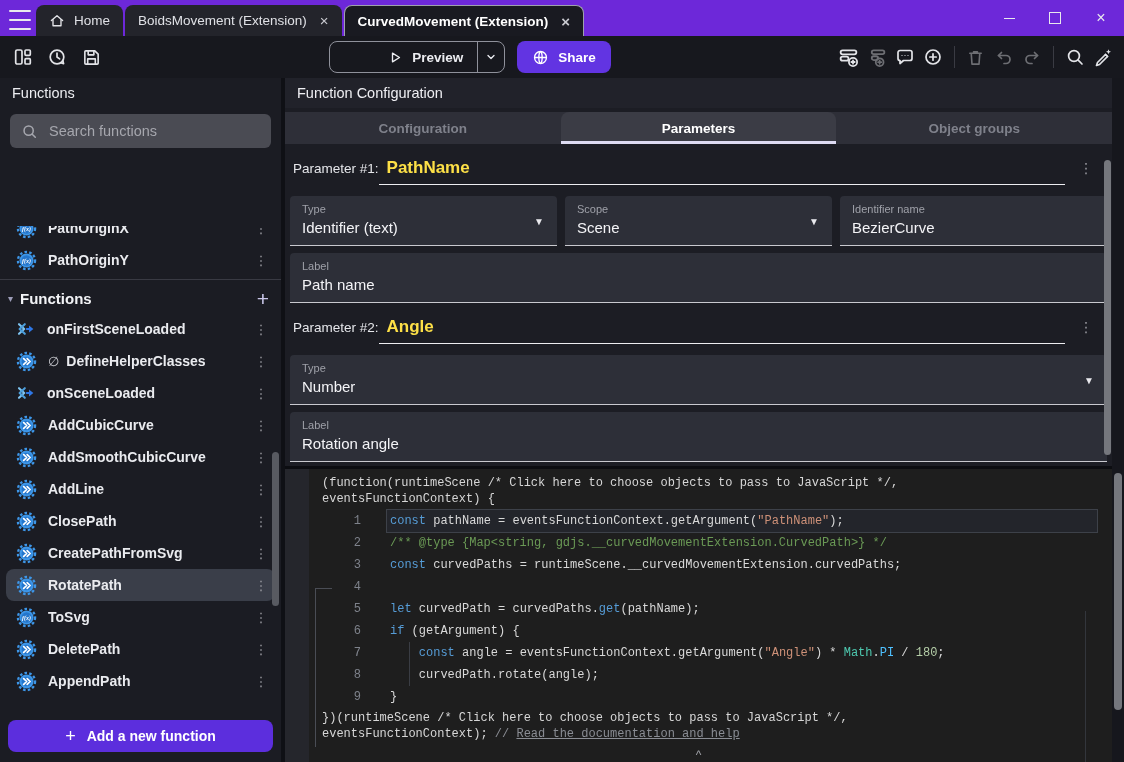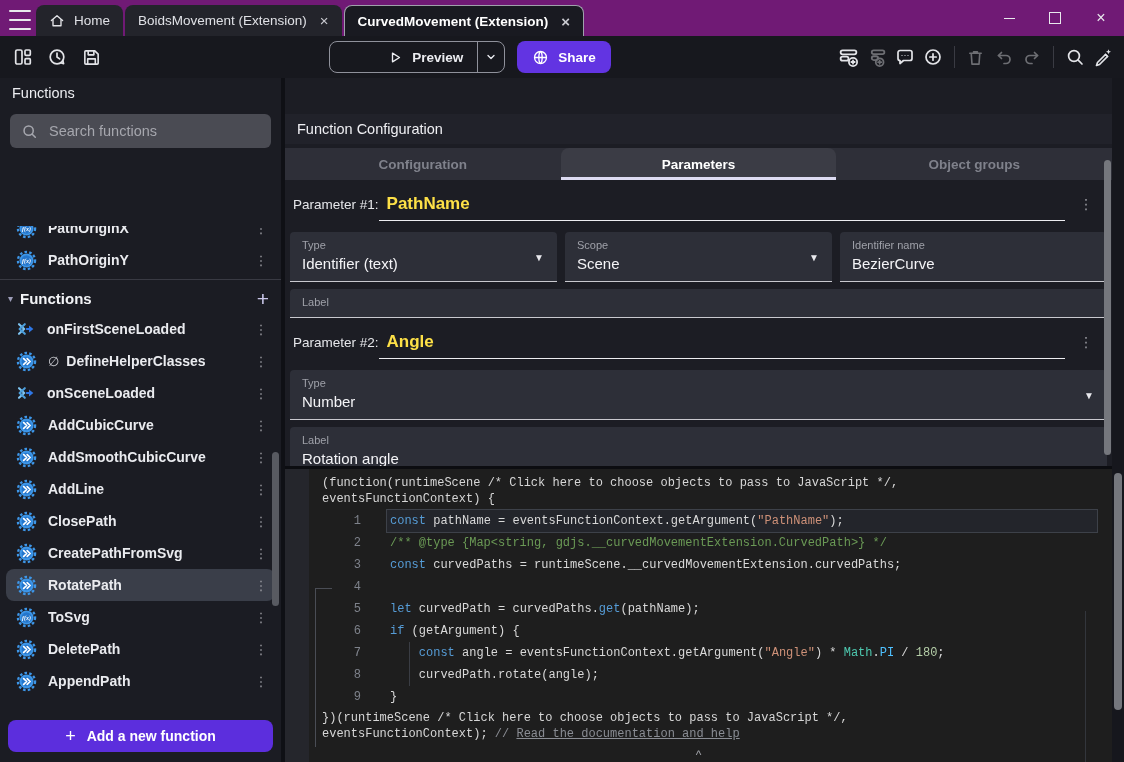--- a/index.html
+++ b/index.html
@@ -2,21 +2,21 @@
 <html><head>
 <meta charset="utf-8">
 <style>
   html,body{margin:0;padding:0;}
   body{
     width:1124px;height:762px;overflow:hidden;position:relative;
     background:#0F1015;font-family:"Liberation Sans",sans-serif;
     -webkit-font-smoothing:antialiased;
   }
   
-  .titlebar{position:absolute;top:0;left:0;right:0;height:36px;background:#701a75;display:flex;align-items:flex-end;}
+  .titlebar{position:absolute;top:0;left:0;right:0;height:36px;background:#6d28d9;display:flex;align-items:flex-end;}
   .hamburger{position:absolute;left:9px;top:8px;width:22px;height:20px;display:flex;flex-direction:column;justify-content:space-between;padding:2px 0;cursor:pointer;}
   .hamburger span{display:block;height:2.4px;background:#E8E9ED;border-radius:2px;}
   .tabs-row{display:flex;align-items:flex-end;margin-left:36px;height:36px;}
   .tab{height:31px;display:flex;align-items:center;gap:9px;padding:0 13px;background:#23242B;border-radius:8px 8px 0 0;margin-right:2px;color:#DFE0E5;font-size:13.5px;box-sizing:border-box;cursor:pointer;}
   .tab.active{background:#191A21;border:1px solid #9FA1AB;border-bottom:none;color:#FFFFFF;font-weight:700;}
   .tab .tab-close{color:#C9CAD0;font-size:15px;line-height:1;margin-left:4px;}
   .win-controls{position:absolute;right:0;top:0;height:36px;display:flex;}
   .win-btn{width:46px;height:36px;display:flex;align-items:center;justify-content:center;color:#E8E9ED;cursor:pointer;}
   .win-min-glyph{display:block;width:11px;height:0;border-top:1.6px solid #E8E9ED;}
   .win-max-glyph{display:block;width:10px;height:10px;border:1.4px solid #E8E9ED;}
@@ -50,21 +50,21 @@
   .fn-divider{height:1px;background:#393A43;margin:3px 0;}
   .fn-section{height:30px;display:flex;align-items:center;padding:0 12px 0 8px;cursor:pointer;}
   .fn-section .tri{color:#9D9DB8;font-size:10px;margin-right:7px;}
   .fn-section .sec-label{color:#F2F3F6;font-size:15px;font-weight:700;flex:1;}
   .fn-section .plus{color:#CBC7EA;font-size:21px;font-weight:400;line-height:1;cursor:pointer;}
   .add-fn-btn{position:absolute;left:8px;right:8px;bottom:10px;height:32px;background:#5C2EDD;border-radius:8px;color:#fff;font-weight:700;font-size:14px;display:flex;align-items:center;justify-content:center;gap:11px;cursor:pointer;}
   .add-fn-btn .plus-glyph{font-size:18px;font-weight:400;}
   .side-scroll{position:absolute;right:2px;top:374px;width:7px;height:154px;background:#585A61;border-radius:4px;}
   
   .main{position:absolute;left:285px;top:78px;right:12px;bottom:0;background:#1C1D24;}
-  .main-header{height:30px;display:flex;align-items:center;padding:0 12px;background:#21222A;color:#EFEFF3;font-size:14.5px;margin-top:36px;}
+  .main-header{height:30px;display:flex;align-items:center;padding:0 12px;background:#21222A;color:#EFEFF3;font-size:14.5px;}
   .main-tabs{height:32px;margin-top:4px;display:flex;background:#2E2F38;}
   .main-tab{flex:1;display:flex;align-items:center;justify-content:center;font-size:13.5px;font-weight:700;color:#7F818B;position:relative;cursor:pointer;}
   .main-tab.active{background:#3B3C45;border-radius:8px 8px 0 0;color:#FFF;}
   .main-tab.active::after{content:"";position:absolute;left:0;right:0;bottom:0;height:3px;background:#DDDBF2;}
   .params{padding:0 5px;}
   .param-head{display:flex;align-items:baseline;margin:14px 0 0 3px;height:30px;}
   .param-index{font-size:13.5px;color:#E6E7EB;white-space:nowrap;}
   .param-name-wrap{flex:1;border-bottom:1px solid #EDEDF1;padding:0 0 6px 8px;cursor:text;}
   .param-name{font-size:17px;font-weight:600;color:#fde047;}
   .param-kebab{width:42px;text-align:center;color:#9B9CA3;font-size:14px;cursor:pointer;}
@@ -481,20 +481,21 @@
           <div class="fvalue">Scene</div>
           <span class="fcaret" style="font-size: 10px;">▼</span>
         </div>
         <div class="field">
           <div class="flabel">Identifier name</div>
           <div class="fvalue">BezierCurve</div>
         </div>
       </div>
       <div class="field label-field">
         <div class="flabel">Label</div>
+        <div class="fvalue">Path name</div>
       </div>
       <div class="param-head">
         <span class="param-index">Parameter #2:</span>
         <div class="param-name-wrap"><span class="param-name">Angle</span></div>
         <div class="param-kebab">⋮</div>
       </div>
       <div class="fields-row">
         <div class="field">
           <div class="flabel">Type</div>
           <div class="fvalue">Number</div>

